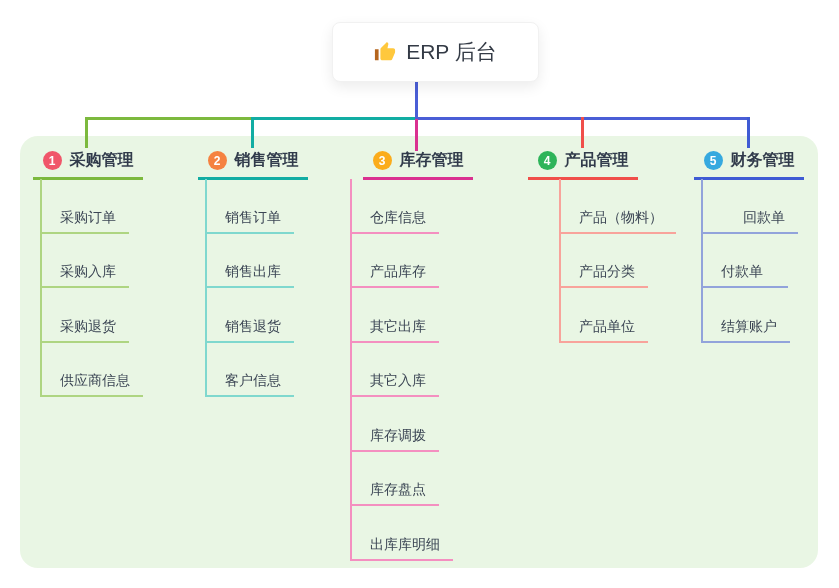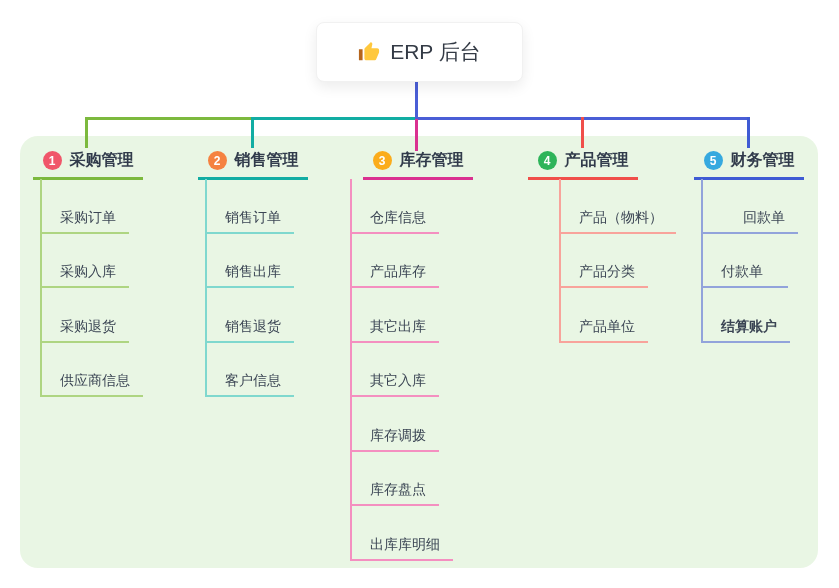--- a/index.html
+++ b/index.html
@@ -12,21 +12,21 @@
   }
   .container{
     position:absolute;
     left:20px;top:136px;
     width:798px;height:432px;
     background:#E9F6E4;
     border-radius:18px;
   }
   .root-card{
     position:absolute;
-    left:316px;top:22px;
+    left:332px;top:22px;
     width:207px;height:60px;
     background:#ffffff;
     border:1px solid #f1f1f1;
     border-radius:8px;
     box-shadow:0 5px 14px rgba(0,0,0,0.08);
     display:flex;align-items:center;justify-content:center;gap:10px;
     font-size:21px;color:#333a45;font-weight:500;
     box-sizing:border-box;
     cursor:pointer;
   }
@@ -137,16 +137,16 @@
     <div class="child" style="border-bottom-color: rgb(248, 163, 155);">产品单位</div>
   </div>
 
   <div class="branch-head" style="left: 694px; border-bottom-color: rgb(63, 91, 212);">
     <span class="badge" style="background: rgb(54, 169, 223);">5</span>
     <span>财务管理</span>
   </div>
   <div class="branch-children" style="left: 701px; border-left-color: rgb(146, 163, 219);">
     <div class="child" style="border-bottom-color: rgb(146, 163, 219); padding-left: 40px;">回款单</div>
     <div class="child" style="border-bottom-color: rgb(146, 163, 219);">付款单</div>
-    <div class="child" style="border-bottom-color: rgb(146, 163, 219); font-weight: bold;">结算账户</div>
+    <div class="child" style="border-bottom-color: rgb(146, 163, 219);">结算账户</div>
   </div>
 
 </div>
 
 </body></html>

